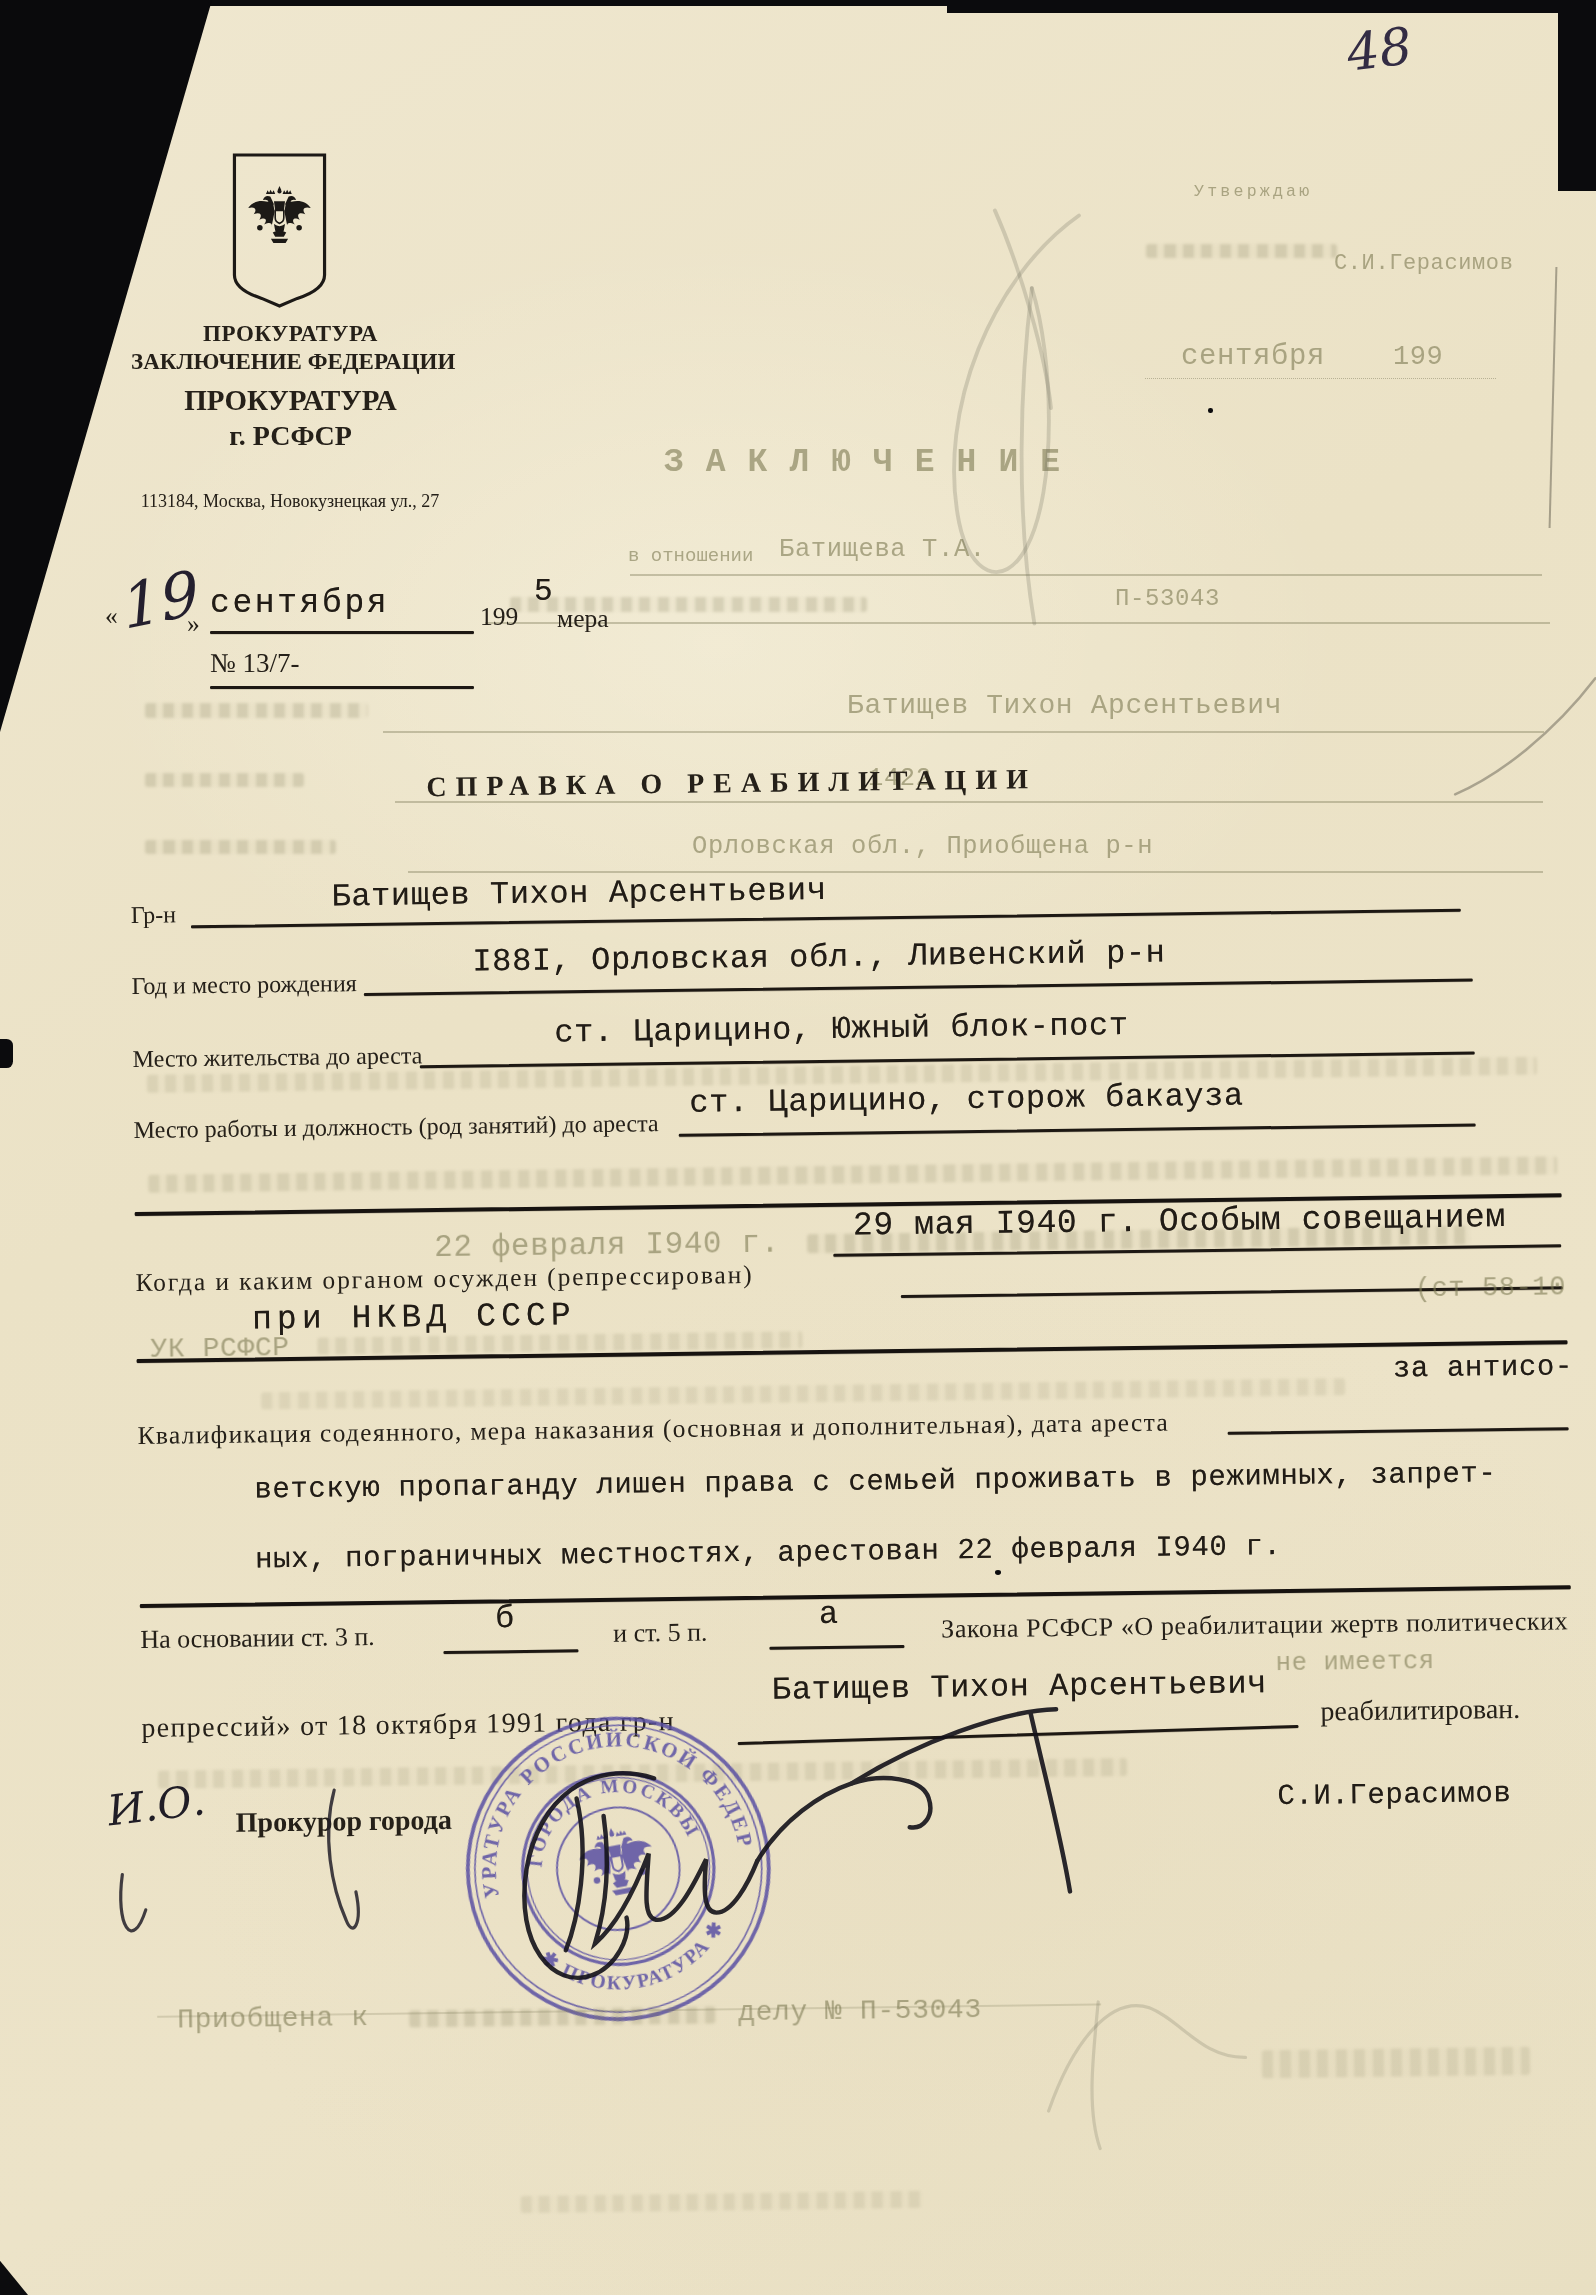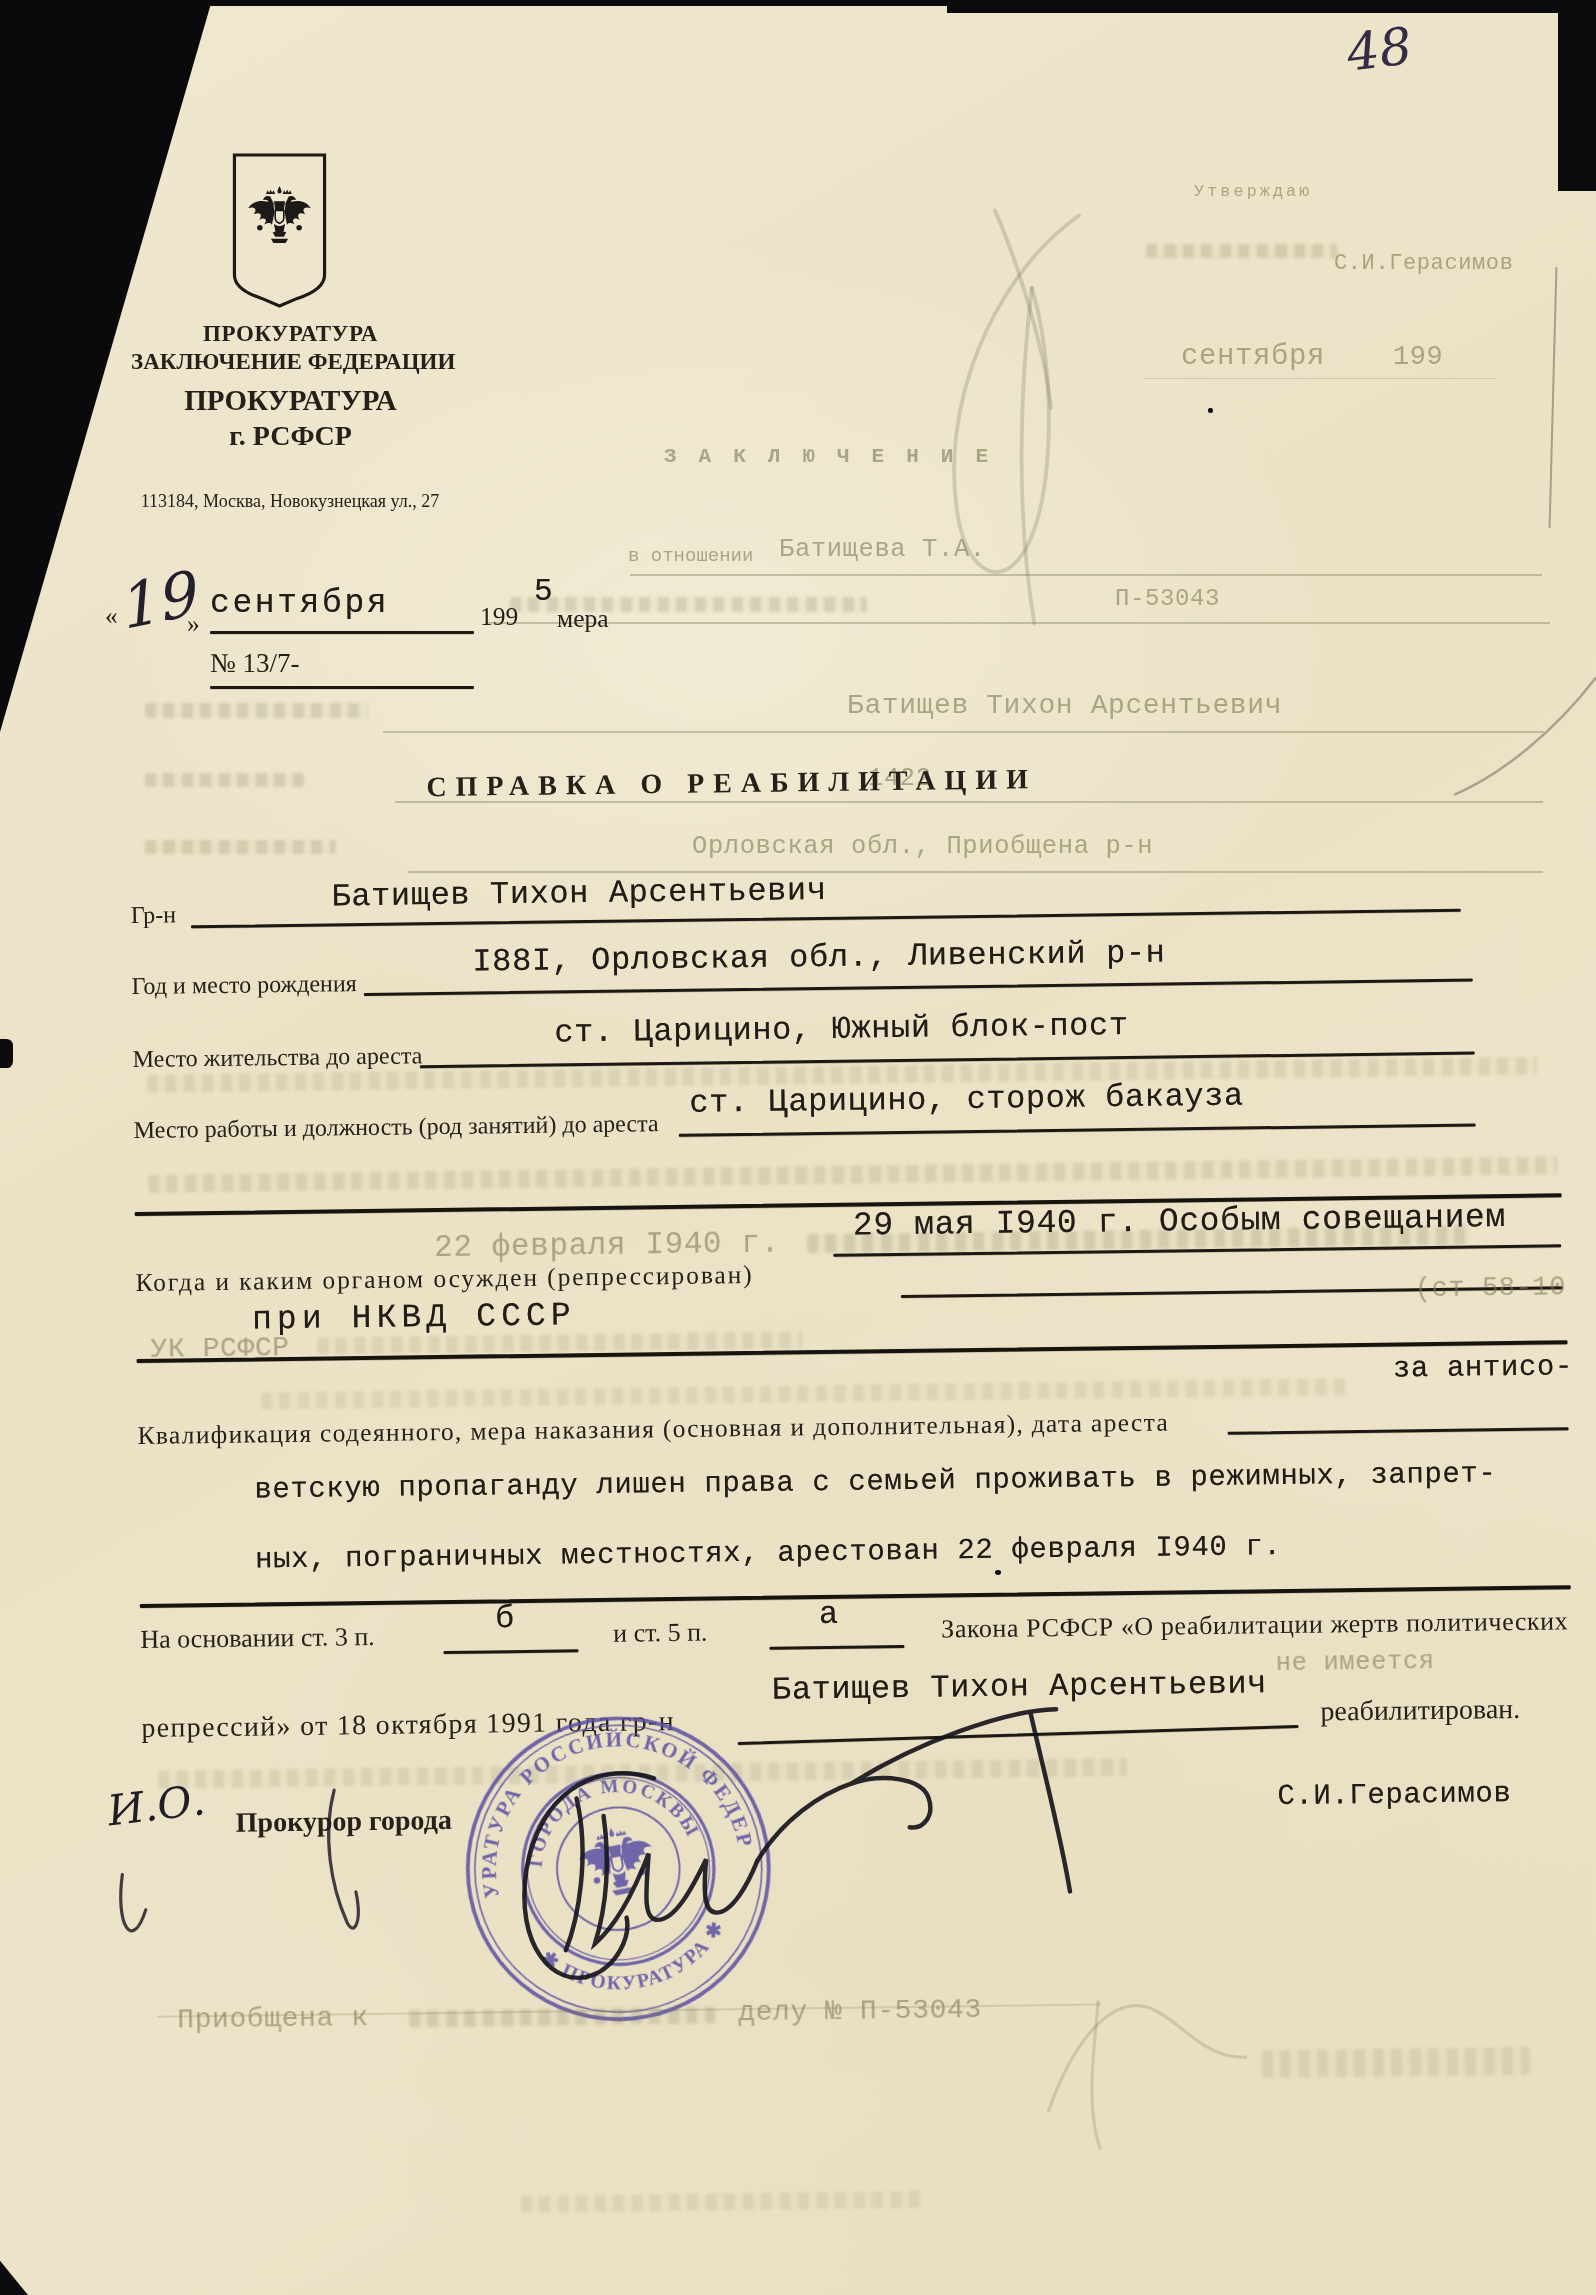--- a/index.html
+++ b/index.html
@@ -60,21 +60,21 @@
   </svg>
 
   <div class="statics">
 
     <span class="t bleed bleeds" style="left:1194px;top:184px;font-size:16.6px;letter-spacing:3.2px;">Утверждаю</span>
     <div class="smudge" style="left:1146px;top:244px;width:191px;height:14px;"></div>
     <span class="t bleed bleedm" style="left:1334px;top:253px;font-size:22px;">С.И.Герасимов</span>
     <span class="t bleed bleedm" style="left:1181px;top:342px;font-size:29px;">сентября</span>
     <span class="t bleed bleedm" style="left:1393px;top:344px;font-size:27px;">199</span>
     <div class="t" style="left:1145px;top:365px;width:351px;height:12.8px;border-bottom:1.9px dotted rgba(112,110,80,.42);filter:blur(0.4px);"></div>
-    <span class="t bleed bleeds b" style="left:664px;top:446px;font-size:21px;letter-spacing:22px;">ЗАКЛЮЧЕНИЕ</span>
+    <span class="t bleed bleeds b" style="left:664px;top:446px;font-size:33px;letter-spacing:22px;">ЗАКЛЮЧЕНИЕ</span>
     <span class="t bleed bleeds" style="left:628px;top:547px;font-size:19px;">в отношении</span>
     <span class="t bleed bleedm" style="left:779px;top:537px;font-size:25.5px;">Батищева Т.А.</span>
     <div class="brule" style="left:630px;top:574px;width:912px;"></div>
     <div class="smudge" style="left:510px;top:597px;width:357px;height:15.3px;"></div>
     <span class="t bleed bleedm" style="left:1115px;top:587px;font-size:24px;">П-53043</span>
     <div class="brule" style="left:485px;top:622px;width:1065px;"></div>
     <div class="smudge" style="left:145px;top:703px;width:223px;height:15.3px;"></div>
     <span class="t bleed bleedm" style="left:847px;top:692px;font-size:28px;">Батищев Тихон Арсентьевич</span>
     <div class="brule" style="left:383px;top:731px;width:1161px;"></div>
     <div class="smudge" style="left:145px;top:773px;width:159px;height:14px;"></div>

